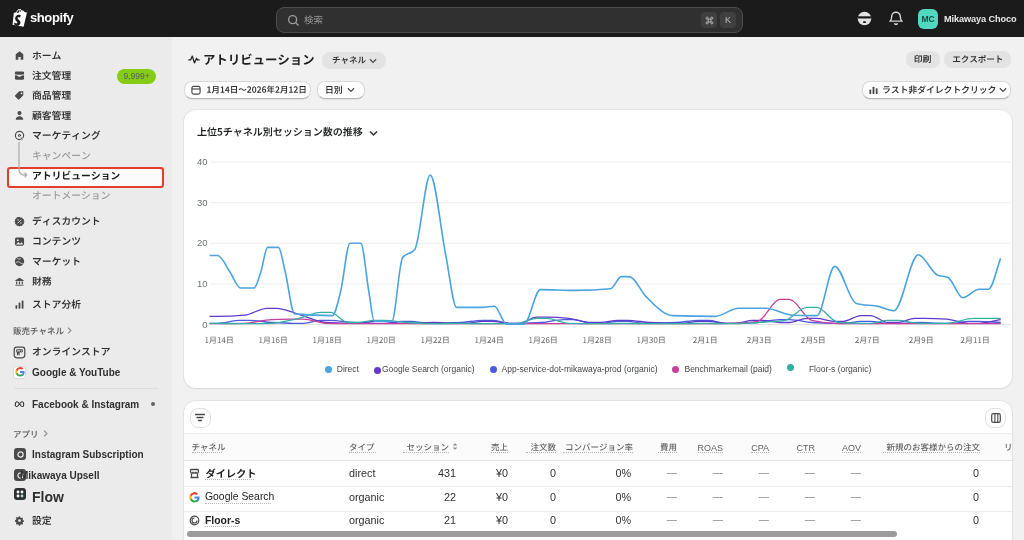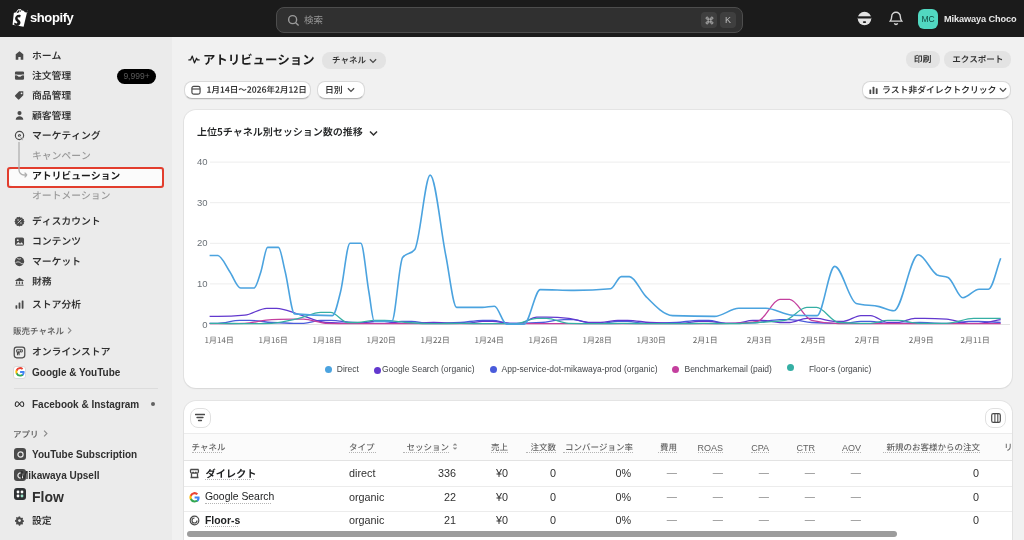--- a/index.html
+++ b/index.html
@@ -21,21 +21,21 @@
 <div class="a" style="left:720px;top:12px;width:16px;height:16px;background:#3f3f3f;border-radius:4px;color:#bdbdbd;font-size:9px;text-align:center;line-height:16px">K</div>
 <svg style="position:absolute;left:857.0px;top:11.0px" width="15" height="15" viewBox="0 0 15 15">
     <circle cx="7.5" cy="7.5" r="6.8" fill="#e3e3e3"></circle>
     <path d="M0.9 5.3h13.2v2.2H0.9Z" fill="#1b1b1b"></path>
     <rect x="5.9" y="10.2" width="3.2" height="1.8" rx="0.9" fill="#1b1b1b"></rect>
   </svg>
 <svg style="position:absolute;left:889.0px;top:11.0px" width="14" height="15" viewBox="0 0 14 15">
     <path d="M7 1.2a4.3 4.3 0 0 0-4.3 4.3c0 2.6-.9 3.8-1.5 4.6h11.6c-.6-.8-1.5-2-1.5-4.6A4.3 4.3 0 0 0 7 1.2Z" fill="none" stroke="#d6d6d6" stroke-width="1.4"></path>
     <path d="M5.4 12.3a1.7 1.7 0 0 0 3.2 0" fill="none" stroke="#d6d6d6" stroke-width="1.4"></path>
   </svg>
-<div class="a" style="left:918px;top:8.5px;width:20px;height:20px;background:#51d8c1;border-radius:6px;color:#0f4b40;font-size:8.5px;font-weight:normal;text-align:center;line-height:20px">MC</div>
+<div class="a" style="left:918px;top:8.5px;width:20px;height:20px;background:#51d8c1;border-radius:6px;color:#0f4b40;font-size:8.5px;font-weight:bold;text-align:center;line-height:20px">MC</div>
 <div class="a" style="left:944px;top:13.5px;color:#e9e9e9;font-size:9.2px;font-weight:bold;white-space:nowrap;letter-spacing:-0.1px">Mikawaya Choco</div>
 <div class="a" style="left:0;top:37px;width:172px;height:503px;background:#ebebeb"></div>
 <svg style="position:absolute;left:13.5px;top:50.1px" width="11" height="11" viewBox="0 0 16 16">
     <path d="M8 1.8 2.5 6.2V14h3.8v-4h3.4v4h3.8V6.2Z" fill="#4a4a4a"></path>
   </svg>
 <svg style="position:absolute;left:13.5px;top:70.0px" width="11" height="11" viewBox="0 0 16 16">
     <path d="M3.2 2h9.6A1.8 1.8 0 0 1 14.6 3.8v8.4a1.8 1.8 0 0 1-1.8 1.8H3.2a1.8 1.8 0 0 1-1.8-1.8V3.8A1.8 1.8 0 0 1 3.2 2Zm-1.8 5h3.2c.3 1.4 1.6 2.2 3.4 2.2s3.1-.8 3.4-2.2h3.2" fill="#4a4a4a"></path>
     <path d="M1.4 7.2h3.4l.2.5c.3.9 1.3 1.5 3 1.5s2.7-.6 3-1.5l.2-.5h3.4" fill="none" stroke="#ebebeb" stroke-width="1.3"></path>
   </svg>
 <svg style="position:absolute;left:13.5px;top:89.8px" width="11" height="11" viewBox="0 0 16 16">
@@ -44,21 +44,21 @@
   </svg>
 <svg style="position:absolute;left:13.5px;top:110.0px" width="11" height="11" viewBox="0 0 16 16">
     <circle cx="8" cy="4.5" r="3" fill="#4a4a4a"></circle>
     <path d="M2.5 14c0-3 2.5-5 5.5-5s5.5 2 5.5 5Z" fill="#4a4a4a"></path>
   </svg>
 <svg style="position:absolute;left:13.5px;top:129.8px" width="11" height="11" viewBox="0 0 16 16">
     <circle cx="8" cy="8" r="6" fill="none" stroke="#4a4a4a" stroke-width="1.7"></circle>
     <circle cx="8" cy="8" r="2.2" fill="#4a4a4a"></circle>
     <path d="M8 8l4.5 4.5 0.6 2.4-2.4-.6Z" fill="#4a4a4a" stroke="#ebebeb" stroke-width="1"></path>
   </svg>
-<div class="a" style="left:117px;top:69px;width:39px;height:15px;background:#000000;border-radius:8px;color:#5c5c5c;font-size:8.5px;text-align:center;line-height:15px">9,999+</div>
+<div class="a" style="left:117px;top:69px;width:39px;height:15px;background:#84cc16;border-radius:8px;color:#5c5c5c;font-size:8.5px;text-align:center;line-height:15px">9,999+</div>
 <div class="a" style="left:8px;top:168px;width:155px;height:19px;background:#fbfbfb;border-radius:8px"></div>
 <div class="a" style="left:7px;top:167px;width:157px;height:21px;border:2px solid #e23d2d;border-radius:3px"></div>
 <svg class="a" style="left:14px;top:142px" width="16" height="40" viewBox="0 0 16 40">
     <path d="M5 0v28a5 5 0 0 0 5 5h0" fill="none" stroke="#b0b0b0" stroke-width="1.3"></path>
     <path d="M10 33h3m0 0-2.4-2.4M13 33l-2.4 2.4" stroke="#b0b0b0" stroke-width="1.3" fill="none"></path>
   </svg>
 <svg style="position:absolute;left:13.5px;top:215.5px" width="11" height="11" viewBox="0 0 16 16">
     <path d="M8 1.2 9.7 2.5l2.1-.4.7 2 2 .7-.4 2.1L15.4 8l-1.3 1.7.4 2.1-2 .7-.7 2-2.1-.4L8 15.4l-1.7-1.3-2.1.4-.7-2-2-.7.4-2.1L.6 8l1.3-1.7-.4-2.1 2-.7.7-2 2.1.4Z" fill="#4a4a4a"></path>
     <path d="M5.7 10.3 10.3 5.7" stroke="#ebebeb" stroke-width="1.2" stroke-linecap="round"></path>
     <circle cx="5.9" cy="5.9" r="1" fill="#ebebeb"></circle>
@@ -104,21 +104,21 @@
   </svg>
 <div class="a" style="left:32px;top:399px;font-size:10px;font-weight:bold;color:#303030">Facebook &amp; Instagram</div>
 <div class="a" style="left:151px;top:402px;width:4px;height:4px;border-radius:50%;background:#616161"></div>
 <svg style="position:absolute;left:42.0px;top:430.0px" width="7" height="7" viewBox="0 0 8 10">
     <path d="M2 1l4 4-4 4" fill="none" stroke="#8a8a8a" stroke-width="1.6"></path>
   </svg>
 <div class="a" style="left:14px;top:448.3px;width:12px;height:12px;background:#4a4a4a;border-radius:3px"></div>
 <svg style="position:absolute;left:16.5px;top:450.8px" width="7" height="7" viewBox="0 0 7 7">
     <circle cx="3.5" cy="3.5" r="2.6" fill="none" stroke="#e8e8e8" stroke-width="1.2"></circle>
   </svg>
-<div class="a" style="left:32px;top:449.3px;font-size:10px;font-weight:bold;color:#303030">YouTube Subscription</div>
+<div class="a" style="left:32px;top:449.3px;font-size:10px;font-weight:bold;color:#303030">Instagram Subscription</div>
 <div class="a" style="left:14px;top:469.1px;width:12px;height:12px;background:#4a4a4a;border-radius:3px"></div>
 <svg style="position:absolute;left:16.5px;top:471.6px" width="7" height="7" viewBox="0 0 7 7">
     <circle cx="3.5" cy="3.5" r="2.6" fill="none" stroke="#e8e8e8" stroke-width="1.2"></circle>
   </svg>
 <div class="a" style="left:20px;top:470.1px;font-size:10px;font-weight:bold;color:#303030">Mikawaya Upsell</div>
 <div class="a" style="left:14px;top:488.1px;width:12px;height:12px;background:#2e3133;border-radius:3px"></div>
 <svg style="position:absolute;left:16.0px;top:490.0px" width="8" height="8" viewBox="0 0 8 8">
     <circle cx="2" cy="2" r="1.4" fill="#fff"></circle>
     <circle cx="6" cy="2" r="1.4" fill="#fff"></circle>
     <circle cx="2" cy="6" r="1.4" fill="#fff"></circle>
@@ -232,21 +232,21 @@
     <path d="M10.5 5.6c0-.4 0-.8-.1-1.1H5.6v2.1h2.8a2.4 2.4 0 0 1-1 1.6v1.3h1.7c1-.9 1.5-2.2 1.5-3.9Z" fill="#4285F4"></path>
     <path d="M5.6 10.5c1.4 0 2.6-.5 3.4-1.2L7.4 7.9c-.5.3-1 .5-1.8.5A3 3 0 0 1 2.7 6.3H1v1.4a5 5 0 0 0 4.6 2.8Z" fill="#34A853"></path>
     <path d="M2.7 6.3a3 3 0 0 1 0-1.9V3H1a5 5 0 0 0 0 4.7l1.7-1.4Z" fill="#FBBC04"></path>
     <path d="M5.6 2.3c.8 0 1.5.3 2 .8L9.1 1.6A5 5 0 0 0 1 3l1.7 1.4a3 3 0 0 1 2.9-2.1Z" fill="#EA4335"></path>
   </svg>
 <svg style="position:absolute;left:189.0px;top:515.0px" width="11" height="11" viewBox="0 0 11 11">
     <circle cx="5.5" cy="5.5" r="4.3" fill="none" stroke="#4a4a4a" stroke-width="1.2"></circle>
     <path d="M5.5 3a2.5 2.5 0 1 0 2.5 2.5" fill="none" stroke="#4a4a4a" stroke-width="1.2"></path>
   </svg>
 <div class="a" style="left:349px;top:466.5px;font-size:10.8px;color:#303030">direct</div>
-<div class="a" style="left:456.0px;top:466.5px;transform:translateX(-100%);font-size:10.8px;color:#303030;font-weight:normal">336</div>
+<div class="a" style="left:456.0px;top:466.5px;transform:translateX(-100%);font-size:10.8px;color:#303030;font-weight:normal">431</div>
 <div class="a" style="left:508.0px;top:466.5px;transform:translateX(-100%);font-size:10.8px;color:#303030;font-weight:normal">¥0</div>
 <div class="a" style="left:556.0px;top:466.5px;transform:translateX(-100%);font-size:10.8px;color:#303030;font-weight:normal">0</div>
 <div class="a" style="left:631.0px;top:466.5px;transform:translateX(-100%);font-size:10.8px;color:#303030;font-weight:normal">0%</div>
 <div class="a" style="left:677.0px;top:466.5px;transform:translateX(-100%);font-size:10.2px;color:#8a8a8a;font-weight:normal">—</div>
 <div class="a" style="left:723.0px;top:466.5px;transform:translateX(-100%);font-size:10.2px;color:#8a8a8a;font-weight:normal">—</div>
 <div class="a" style="left:769.0px;top:466.5px;transform:translateX(-100%);font-size:10.2px;color:#8a8a8a;font-weight:normal">—</div>
 <div class="a" style="left:815.0px;top:466.5px;transform:translateX(-100%);font-size:10.2px;color:#8a8a8a;font-weight:normal">—</div>
 <div class="a" style="left:861.0px;top:466.5px;transform:translateX(-100%);font-size:10.2px;color:#8a8a8a;font-weight:normal">—</div>
 <div class="a" style="left:979.0px;top:466.5px;transform:translateX(-100%);font-size:10.8px;color:#303030;font-weight:normal">0</div>
 <div class="a" style="left:349px;top:490.5px;font-size:10.8px;color:#303030">organic</div>

